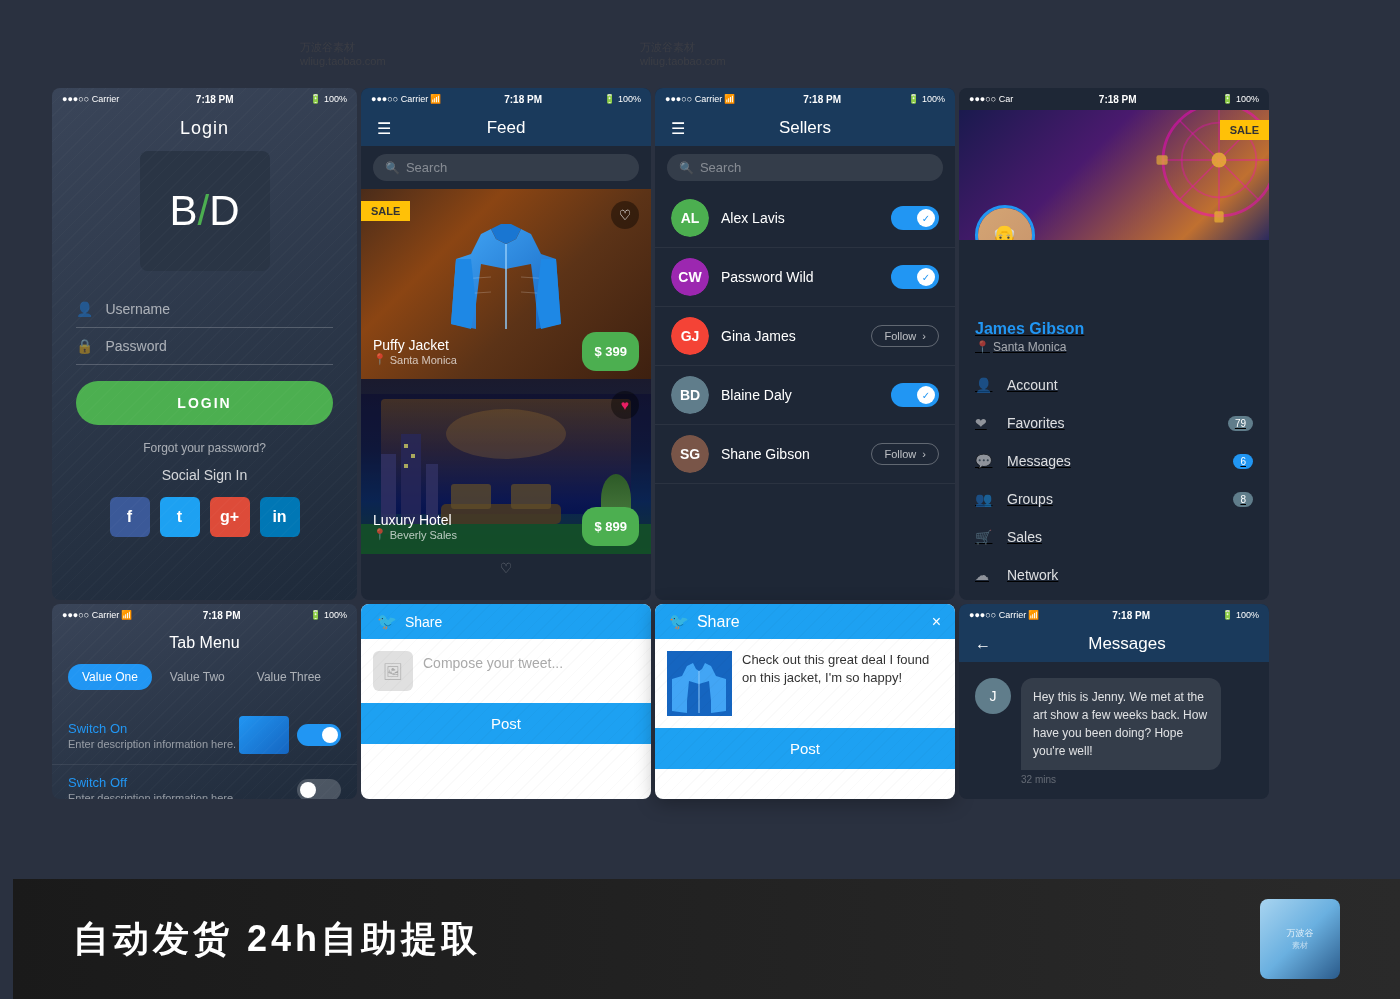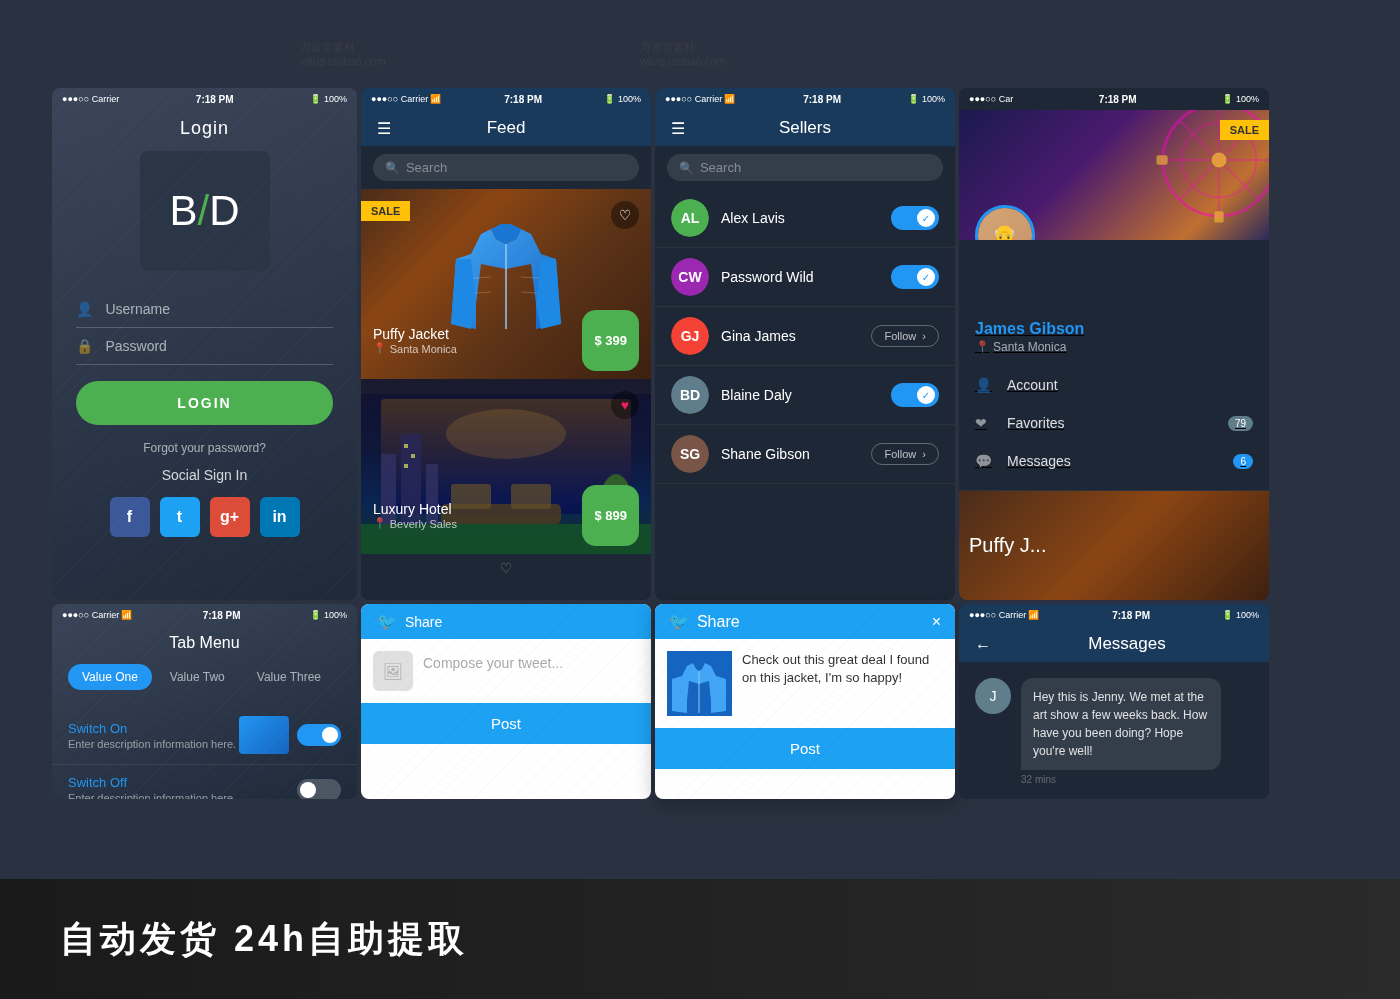--- a/index.html
+++ b/index.html
@@ -248,21 +248,21 @@
     .card-info .location {
       color: rgba(255,255,255,0.7);
       font-size: 11px;
       display: flex;
       align-items: center;
       gap: 3px;
     }
     .price-badge {
       background: #4CAF50;
       color: white;
-      padding: 23px 12px;
+      padding: 12px 12px;
       border-radius: 14px;
       font-size: 13px;
       font-weight: 600;
     }
 
     
     .sellers-screen {
       background: #1e2736;
     }
     .seller-item {
@@ -647,21 +647,21 @@
     .msg-time {
       color: rgba(255,255,255,0.3);
       font-size: 10px;
       margin-top: 4px;
     }
 
     
     .bottom-banner {
       position: absolute;
       bottom: 0;
-      left: 0;
+      left: 13px;
       right: 0;
       height: 120px;
       background: linear-gradient(90deg, #1a1a1a 0%, #2a2a2a 100%);
       display: flex;
       align-items: center;
       justify-content: space-between;
       padding: 0 60px;
       z-index: 20;
     }
     .banner-text-cn {
@@ -1039,25 +1039,20 @@
         <div class="menu-item">
           <span class="icon">🛒</span>
           <span class="label">Sales</span>
         </div>
         <div class="menu-item">
           <span class="icon">☁</span>
           <span class="label">Network</span>
         </div>
       </div>
 
-      <div style="position:absolute;bottom:0;left:0;right:0;height:110px;overflow:hidden;border-top:1px solid rgba(255,255,255,0.06);">
-        <div style="background:linear-gradient(135deg,#4a2c1a 0%,#8B4513 50%,#3d2010 100%);height:100%;display:flex;align-items:center;padding:10px;">
-          <span style="color:white;font-size:20px;font-weight:300;">Puffy J...</span>
-        </div>
-      </div>
     </div>
 
     <div class="phone-frame messages-screen" style="height:195px; position:relative;">
       <div class="status-bar" style="background:#1a3a5c;">
         <span style="font-size:9px;">●●●○○ Carrier 📶</span>
         <span style="font-weight:600;">7:18 PM</span>
         <span style="font-size:9px;">🔋 100%</span>
       </div>
       <div class="messages-header">
         <span class="back-btn">←</span>
@@ -1072,16 +1067,22 @@
           </div>
         </div>
 
       </div>
     </div>
   </div>
 </div>
 
 <div class="bottom-banner">
   <div class="banner-text-cn">自动发货 24h自助提取</div>
+  <div class="banner-logo">
+    <div class="banner-logo-inner">
+      <div style="font-size:9px;color:rgba(255,255,255,0.8);">万波谷</div>
+      <div style="font-size:8px;color:rgba(255,255,255,0.6);">素材</div>
+    </div>
+  </div>
 </div>
 
 <div style="position:absolute;top:40px;left:300px;color:rgba(180,150,100,0.12);font-size:11px;pointer-events:none;transform:rotate(0deg);">万波谷素材<br>wliug.taobao.com</div>
 <div style="position:absolute;top:40px;left:640px;color:rgba(180,150,100,0.12);font-size:11px;pointer-events:none;">万波谷素材<br>wliug.taobao.com</div>
 
 </body></html>

